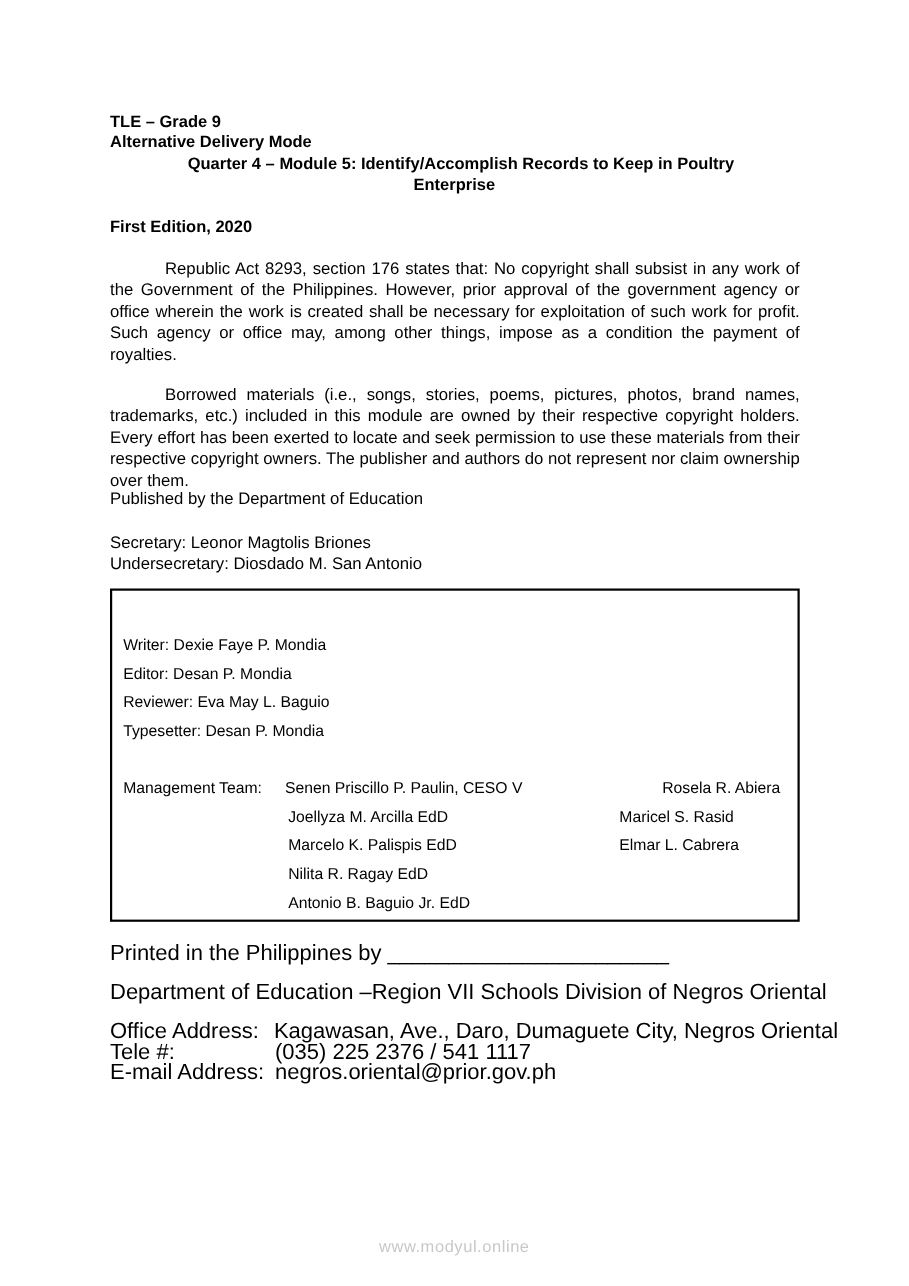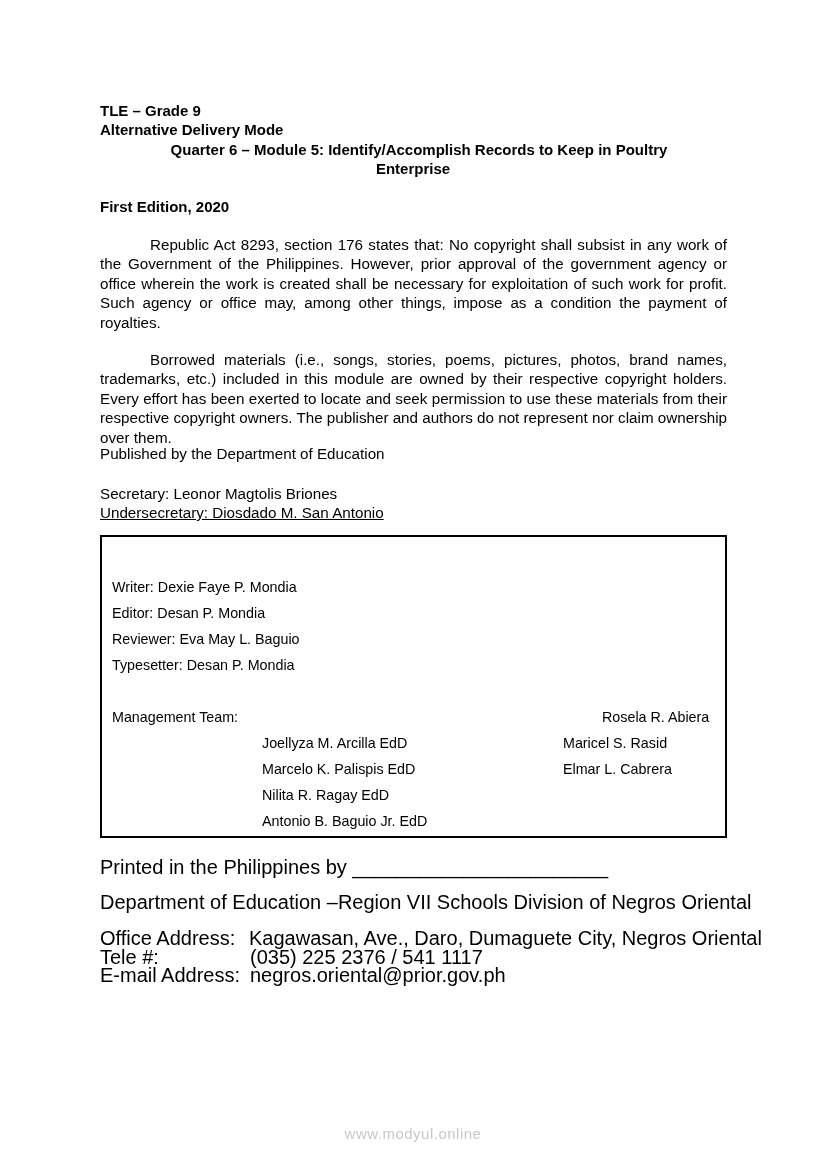--- a/index.html
+++ b/index.html
@@ -25,52 +25,53 @@
     position: absolute; left: 0; width: 826px; top: 1125px; text-align: center;
     font-size: 15px; color: #c8c8c8; letter-spacing: 0.5px;
   }
 </style>
 </head>
 <body>
 
 <div class="abs title-line" style="left:100px; top:101px;">TLE – Grade 9</div>
 <div class="abs title-line" style="left:100px; top:120px;">Alternative Delivery Mode</div>
 <div class="abs title-line" style="left:0; width:826px; text-align:center; top:140px; padding-left:0;">
-  <span style="position:relative; left:6px;">Quarter 6 – Module 5: Identify/Accomplish Records to Keep in Poultry</span>
+  <span style="position:relative; left:6px;">Quarter 4 – Module 5: Identify/Accomplish Records to Keep in Poultry</span>
 </div>
 <div class="abs title-line" style="left:0; width:826px; text-align:center; top:159px;">
   <span style="position:relative; left:0px;">Enterprise</span>
 </div>
 <div class="abs title-line" style="left:100px; top:197px;">First Edition, 2020</div>
 
 <div class="para" style="top:235px;">
   <span class="bold">Republic Act 8293, section 176</span><span> states that: No copyright shall subsist in any work of the Government of the Philippines. However, prior approval of the government agency or office wherein the work is created shall be necessary for exploitation of such work for profit. Such agency or office may, among other things, impose as a condition the payment of royalties.</span>
 </div>
 <div class="para" style="top:350px;">Borrowed materials (i.e., songs, stories, poems, pictures, photos, brand names, trademarks, etc.) included in this module are owned by their respective copyright holders. Every effort has been exerted to locate and seek permission to use these materials from their respective copyright owners. The publisher and authors do not represent nor claim ownership over them.</div>
 
 <div class="abs plain" style="left:100px; top:444px;">Published by the Department of Education</div>
 <div class="abs plain" style="left:100px; top:484px;">Secretary: Leonor Magtolis Briones</div>
-<div class="abs plain" style="left:100px; top:503px;text-decoration:underline;">Undersecretary: Diosdado M. San Antonio</div>
+<div class="abs plain" style="left:100px; top:503px;">Undersecretary: Diosdado M. San Antonio</div>
 
 <div class="box">
 
   <div class="row" style="left:10px; top:41px;">
     <span class="bold">Writer:</span> <span>Dexie Faye P. Mondia</span>
   </div>
   <div class="row" style="left:10px; top:67px;">
     <span class="bold">Editor:</span> <span>Desan P. Mondia</span>
   </div>
   <div class="row" style="left:10px; top:93px;">
     <span class="bold">Reviewer:</span> <span>Eva May L. Baguio</span>
   </div>
   <div class="row" style="left:10px; top:119px;">
     <span class="bold">Typesetter:</span> <span>Desan P. Mondia</span>
   </div>
 
   <div class="row bold" style="left:10px; top:171px;">Management Team:</div>
+  <div class="row" style="left:157px; top:171px;">Senen Priscillo P. Paulin, CESO V</div>
   <div class="row" style="left:160px; top:197px;">Joellyza M. Arcilla EdD</div>
   <div class="row" style="left:160px; top:223px;">Marcelo K. Palispis EdD</div>
   <div class="row" style="left:160px; top:249px;">Nilita R. Ragay EdD</div>
   <div class="row" style="left:160px; top:275px;">Antonio B. Baguio Jr. EdD</div>
 
   <div class="row" style="left:460px; top:171px;margin-left:40px;">Rosela R. Abiera</div>
   <div class="row" style="left:461px; top:197px;">Maricel S. Rasid</div>
   <div class="row" style="left:461px; top:223px;">Elmar L. Cabrera</div>
 </div>
 

